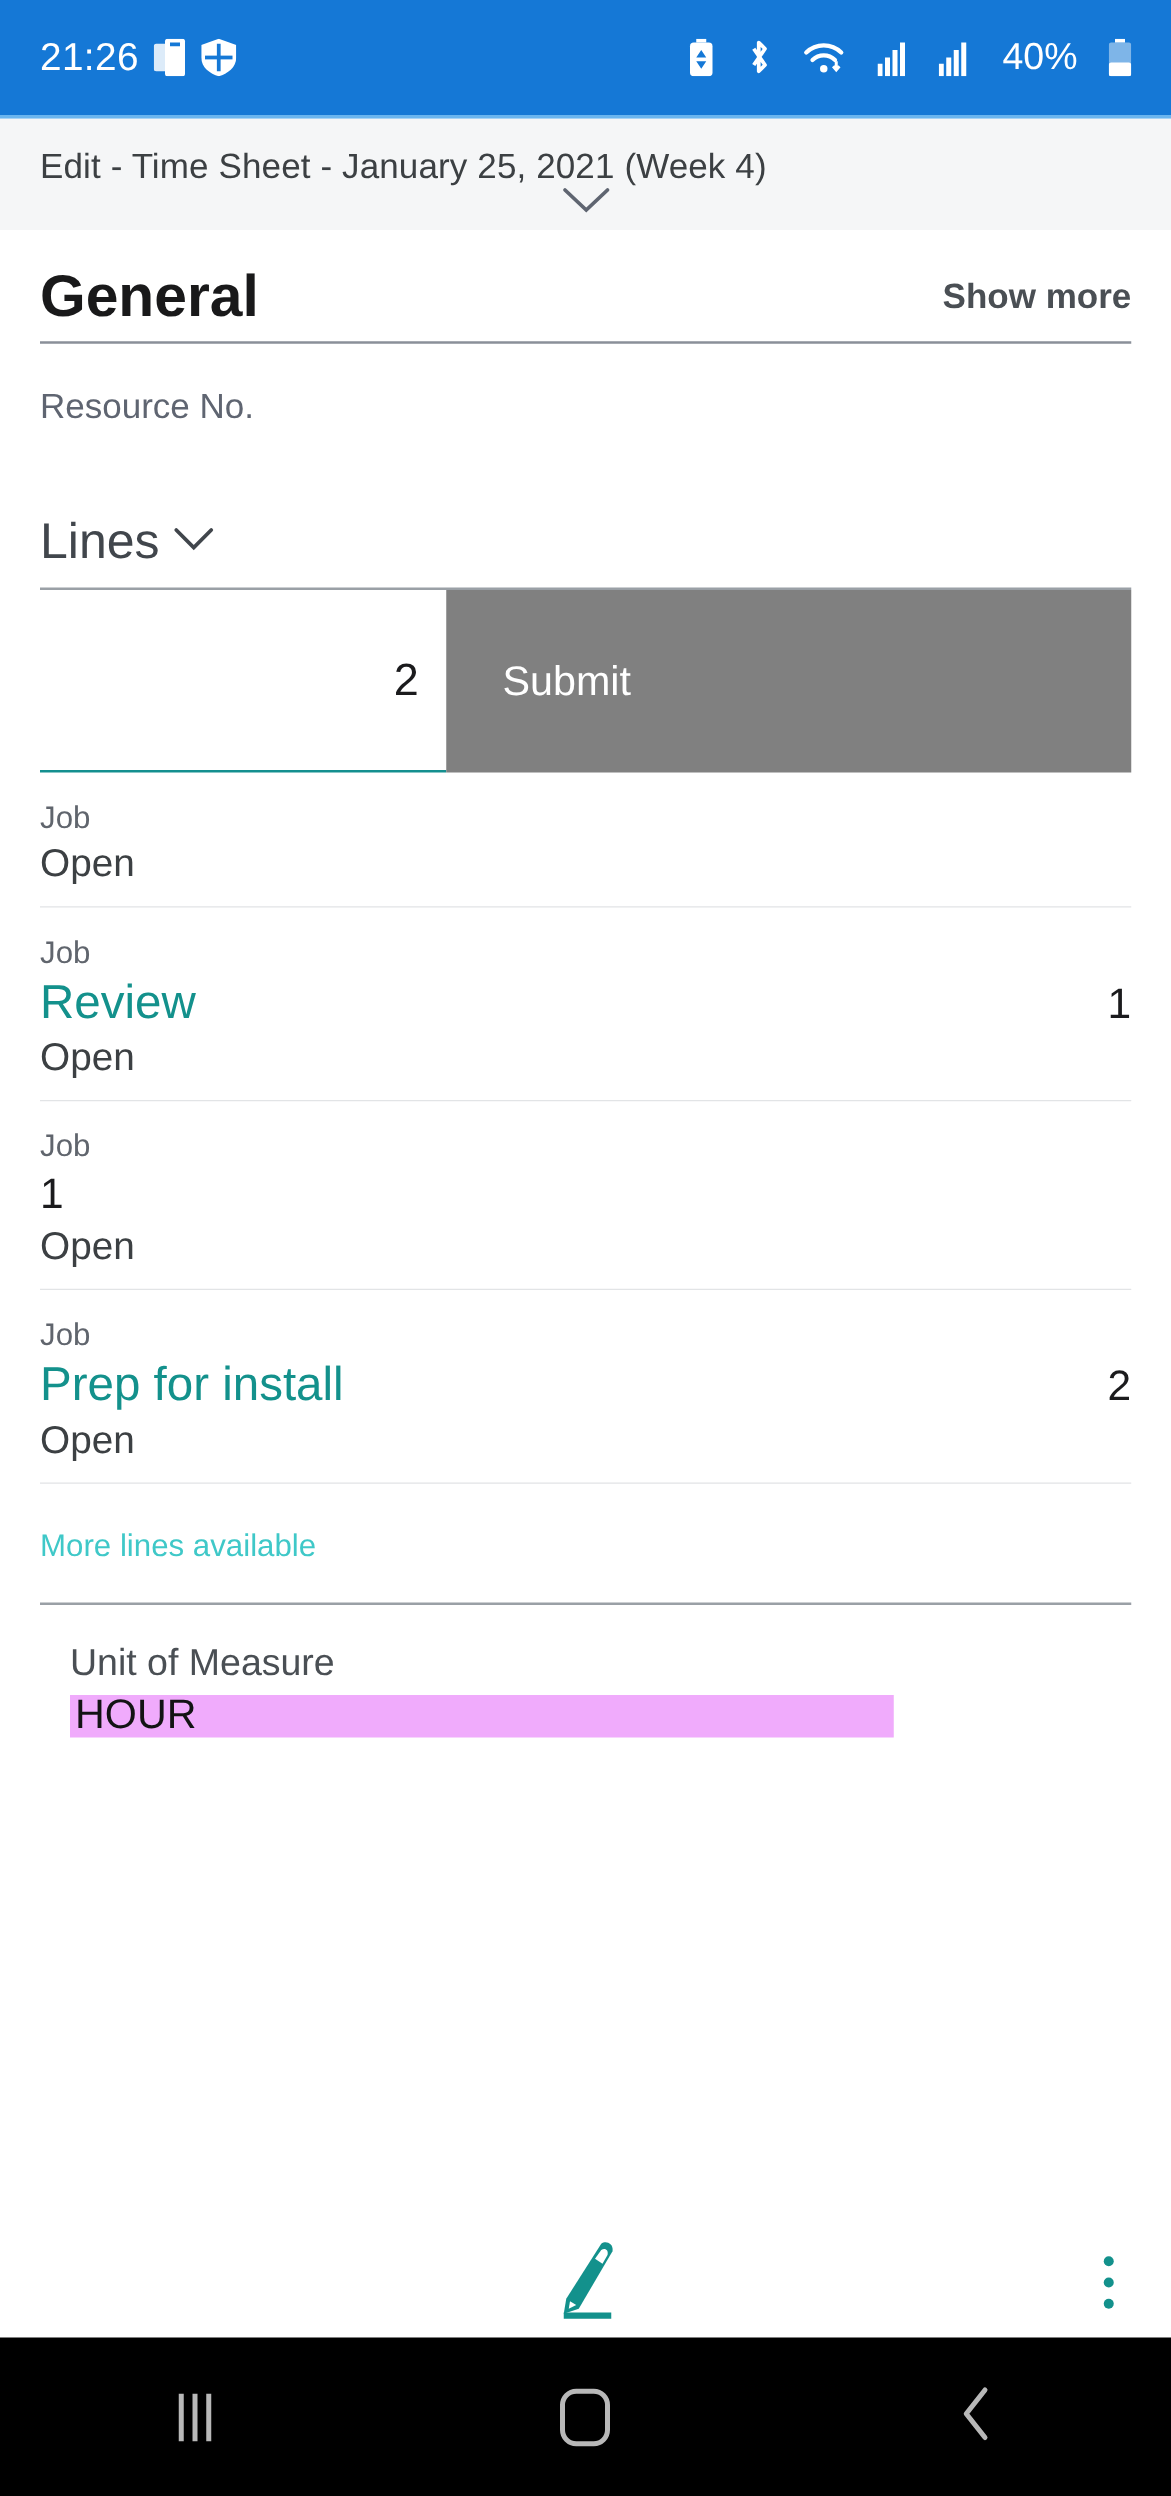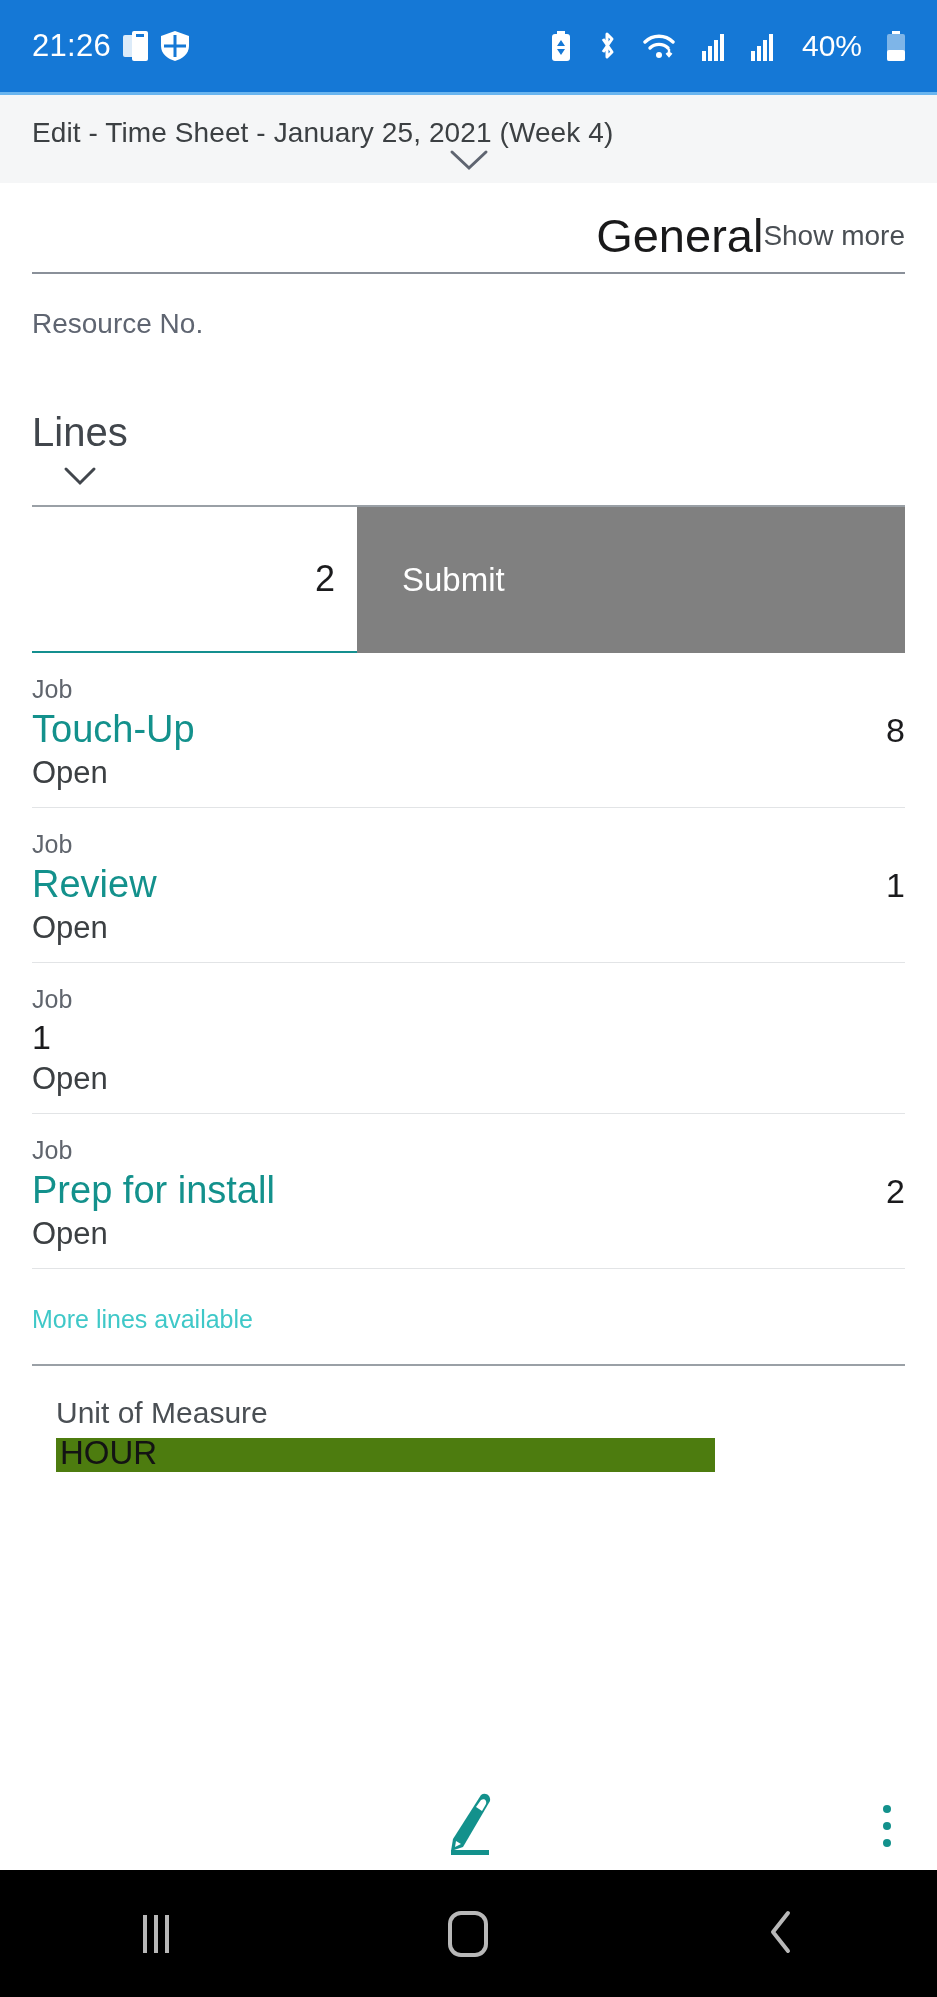--- a/index.html
+++ b/index.html
@@ -33,43 +33,44 @@
     font-size:28px; color:#3c4043; letter-spacing:.1px; white-space:nowrap;
   }
   .titlebar-chev{
     display:flex; justify-content:center; margin-top:-2px;
   }
 
   
   .page{ background:#ffffff; padding:0 32px; }
 
   .section-head{
-    display:flex; align-items:flex-end; justify-content:flex-end;
+    display:flex; align-items:flex-end; justify-content:space-between;
     padding-top:28px;
+    font-weight:bold;
   }
   .section-title{ font-size:47px; color:#19191a; line-height:1.05; }
   .section-action{ font-size:28px; color:#4a4f54; padding-bottom:8px; }
   .rule-strong{ height:2px; background:#8a9099; margin-top:12px; }
   .rule-light{ height:1px; background:#e2e4e6; }
   .rule-mid{ height:2px; background:#9aa0a6; }
 
   .field{ padding-top:34px; }
   .field-label{ font-size:28px; color:#5f6571; padding-bottom:8px; }
   .field-input{
     background:#e5e5ea; height:56px; width:659px;
     display:flex; align-items:center; padding:0 4px;
     font-size:33px; color:#131314;
   }
 
   
   .lines-head{
     display:flex; align-items:center; justify-content:space-between;
     padding-top:62px;
   }
-  .lines-left{ display:flex; align-items:center; gap:10px;flex-direction:column; }
+  .lines-left{ display:flex; align-items:center; gap:10px; }
   .lines-title{ font-size:40px; color:#41464c; }
   .lines-right{ display:flex; align-items:center; gap:36px; }
   .plus-btn{ width:58px; height:58px; position:relative; }
   .plus-btn::before,.plus-btn::after{
     content:""; position:absolute; background:#1d1d1f;
   }
   .plus-btn::before{ left:0; right:0; top:26px; height:5px; }
   .plus-btn::after{ top:0; bottom:0; left:26px; width:5px; }
   .lines-showlist{ font-size:28px; color:#4a4f54; }
 
@@ -102,21 +103,21 @@
   .line-status{ font-size:31px; color:#3c4043; padding-top:4px; }
 
   .more-lines{
     font-size:25px; color:#3fc8c8; padding:36px 0 30px 0;
   }
 
   
   .foot-field{ padding-top:30px;margin-left:24px; }
   .foot-label{ font-size:30px; color:#4a4f54; padding-bottom:8px; }
   .foot-input{
-    background:#4d7c0f; width:659px; height:34px; overflow:hidden;
+    background:#f0abfc; width:659px; height:34px; overflow:hidden;
     position:relative;
   }
   .foot-input span{
     position:absolute; top:-4px; left:4px; font-size:33px; color:#131314;
   }
 
   
   .actionbar{
     position:absolute; left:0; right:0; top:1782px; height:88px;
     background:#ffffff; display:flex; align-items:center; justify-content:center;
@@ -244,24 +245,20 @@
 
   <div class="swipe-row">
     <div class="swipe-qty">2</div>
     <div class="swipe-submit">Submit</div>
   </div>
 
   <div>
 
     <div class="line-item">
       <div class="line-kind">Job</div>
-      <div class="line-main">
-        <div class="line-name">Touch-Up</div>
-        <div class="line-qty">8</div>
-      </div>
       <div class="line-status">Open</div>
     </div>
     <div class="rule-light"></div>
 
     <div class="line-item">
       <div class="line-kind">Job</div>
       <div class="line-main">
         <div class="line-name">Review</div>
         <div class="line-qty">1</div>
       </div>

